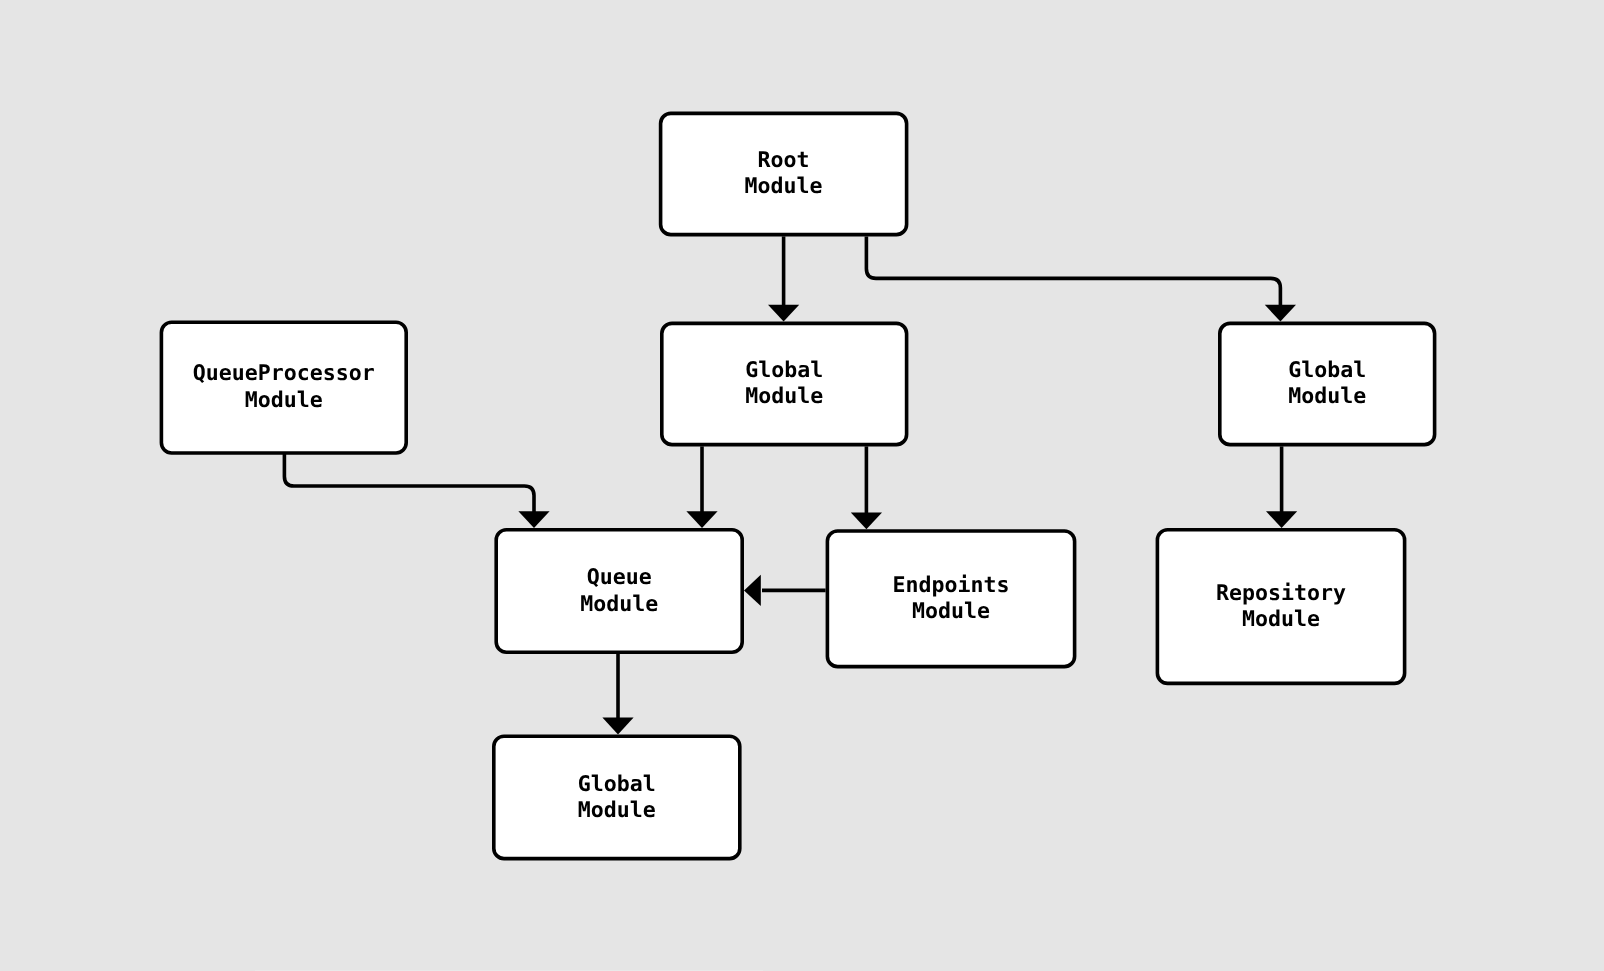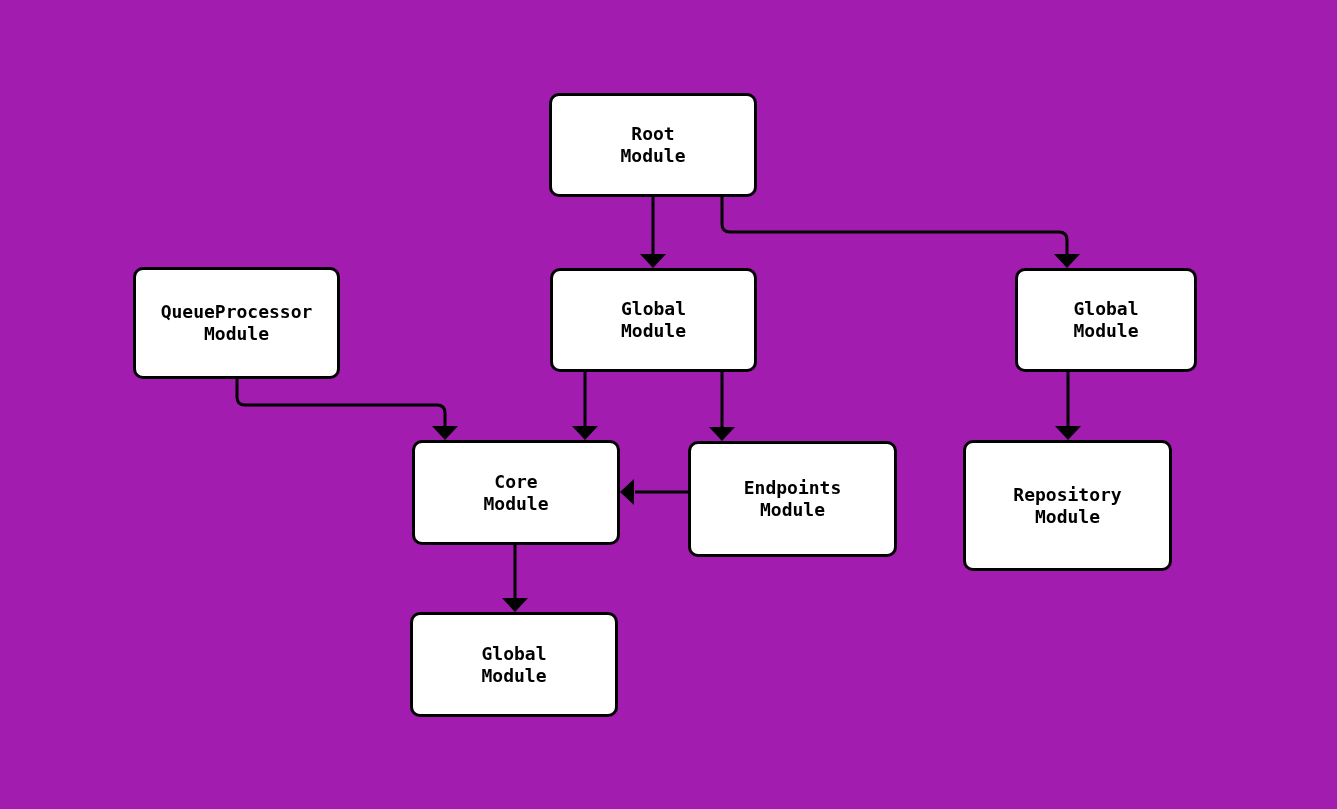--- a/index.html
+++ b/index.html
@@ -3,21 +3,21 @@
 <meta charset="utf-8">
 <style>
   html, body {
     margin: 0;
     padding: 0;
   }
   #canvas {
     position: relative;
     width: 1337px;
     height: 809px;
-    background: #a21caf;
+    background: #e5e5e5;
     overflow: hidden;
     font-family: "DejaVu Sans Mono", monospace;
   }
   #edge-layer {
     position: absolute;
     left: 0;
     top: 0;
     width: 1337px;
     height: 809px;
   }
@@ -93,21 +93,21 @@
     <span>Global</span>
     <span>Module</span>
   </div>
 
   <div class="node" style="left:1015px; top:268px; width:182px; height:104px">
     <span>Global</span>
     <span>Module</span>
   </div>
 
   <div class="node" style="left:412px; top:440px; width:208px; height:105px">
-    <span>Core</span>
+    <span>Queue</span>
     <span>Module</span>
   </div>
 
   <div class="node" style="left:688px; top:441px; width:209px; height:116px">
     <span>Endpoints</span>
     <span>Module</span>
   </div>
 
   <div class="node" style="left:963px; top:440px; width:209px; height:131px">
     <span>Repository</span>

